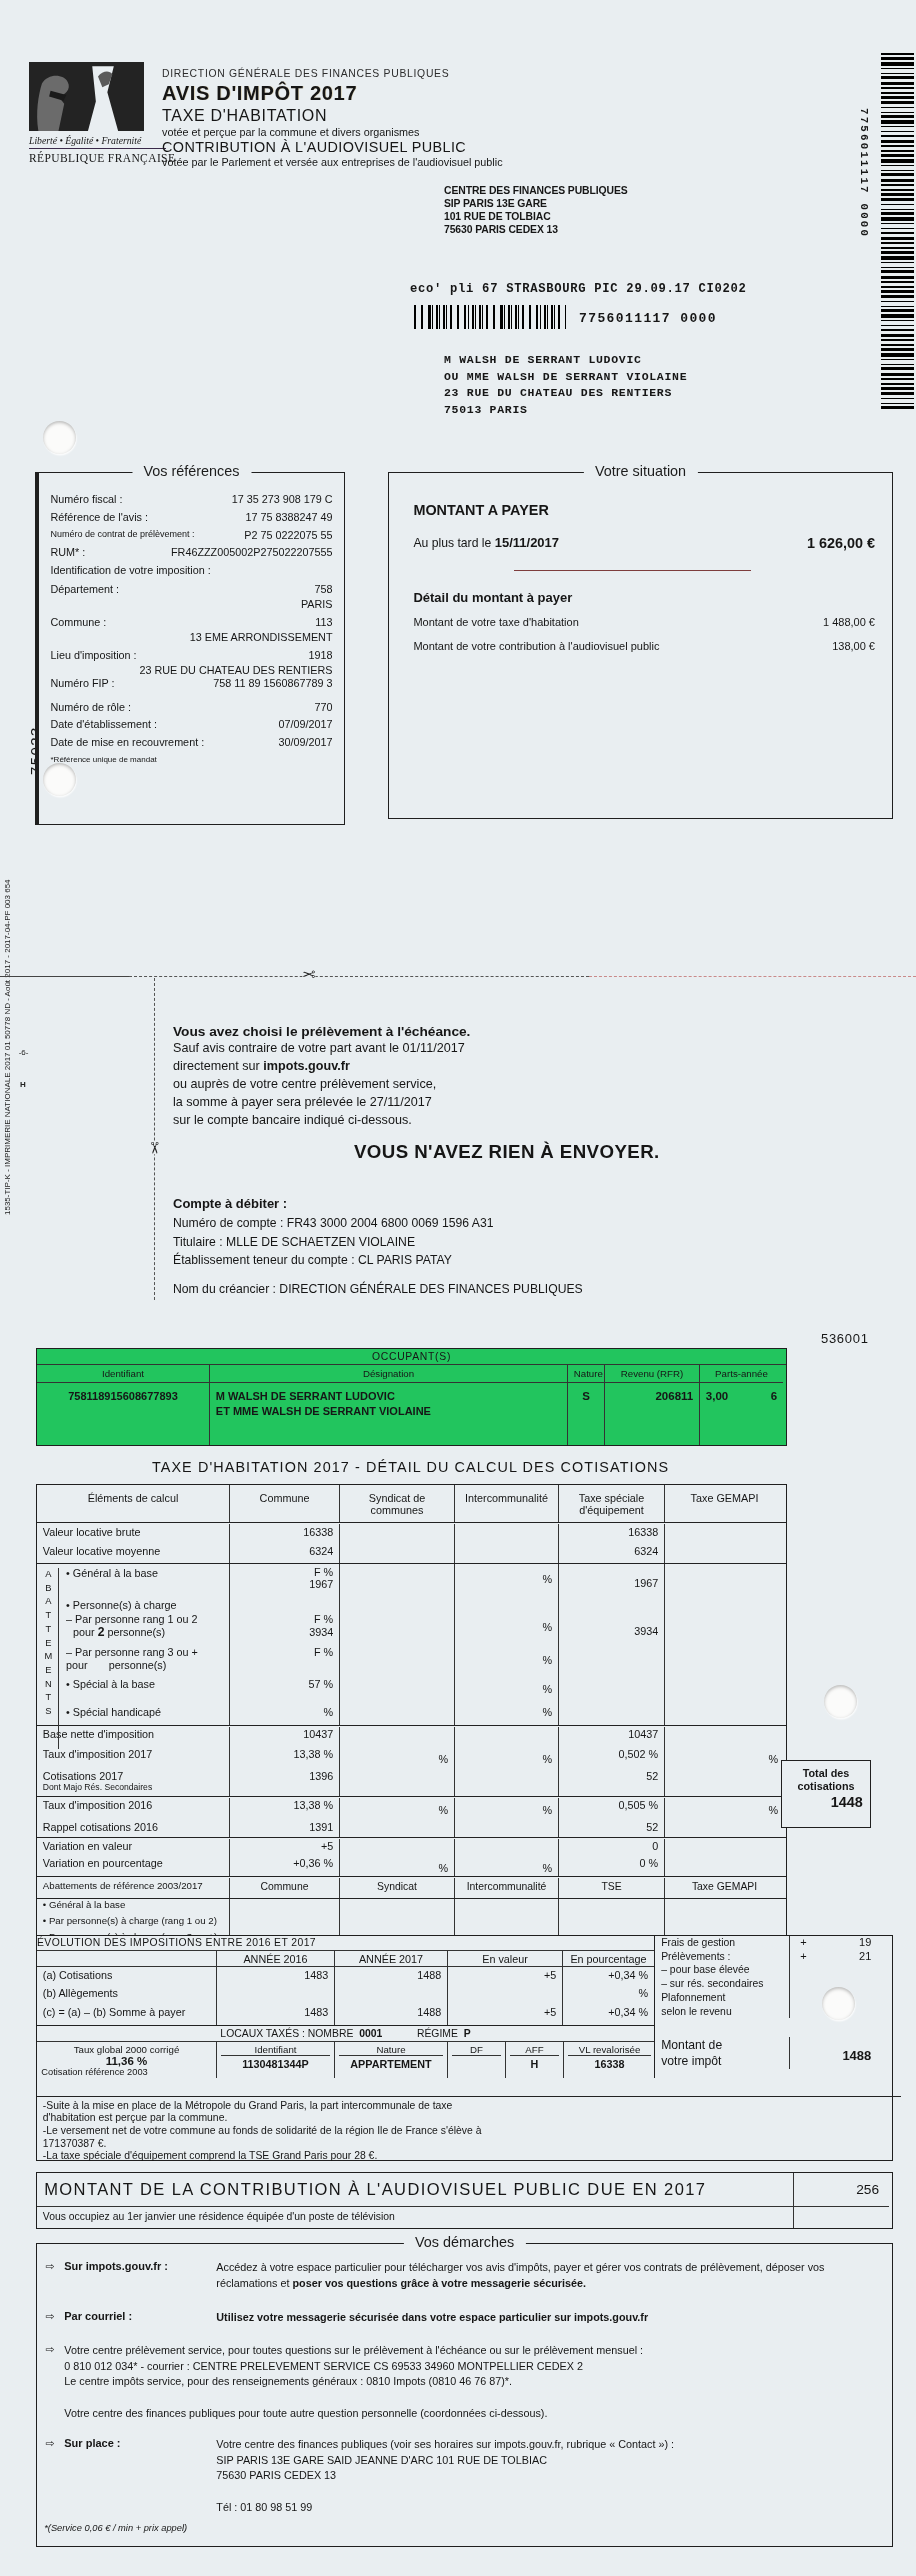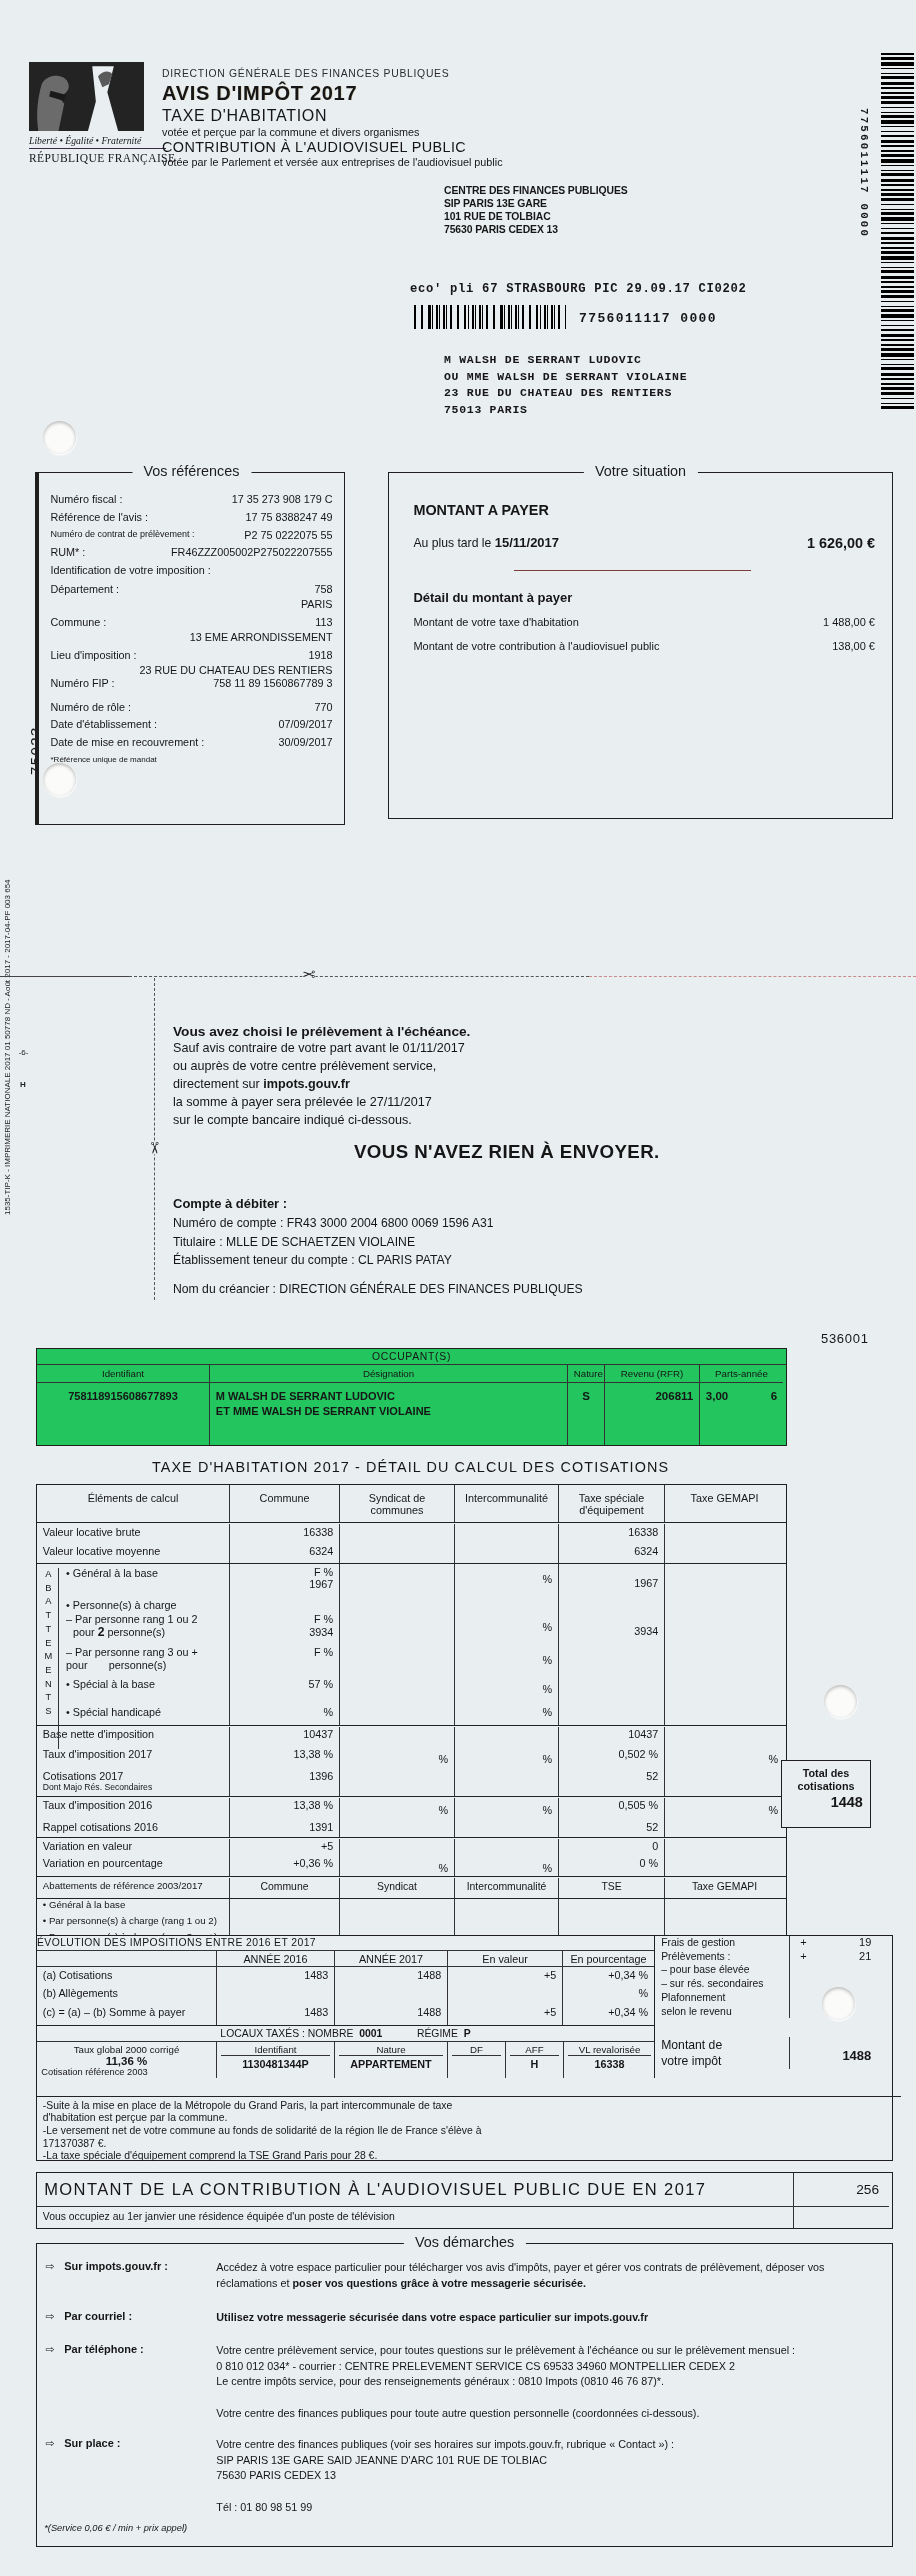--- a/index.html
+++ b/index.html
@@ -285,22 +285,22 @@
   <div class="abs" style="left:0;top:976px;width:129px;border-top:1.4px solid #444;"></div>
   <div class="dash-h" style="left:129px;top:976px;width:460px;"></div>
   <div class="dash-h pink" style="left:589px;top:976px;width:327px;"></div>
   <div class="scissors" style="left:302px;top:967px;transform:scaleX(-1);">✂</div>
   <div class="dash-v" style="left:154px;top:978px;height:322px;"></div>
   <div class="scissors" style="left:147px;top:1140px;transform:rotate(90deg);">✂</div>
 
   <div class="abs" style="left:173px;top:1024px;width:546px;">
     <div id="levy-head">Vous avez choisi le prélèvement à l'échéance.</div>
     <div class="levy-line"><span>Sauf avis contraire de votre part avant le 01/11/2017</span><span class="b"></span></div>
+    <div class="levy-line"><span>directement sur </span><span class="b">impots.gouv.fr</span></div>
     <div class="levy-line"><span>ou auprès de votre centre prélèvement service,</span><span class="b"></span></div>
-    <div class="levy-line"><span>directement sur </span><span class="b">impots.gouv.fr</span></div>
     <div class="levy-line"><span>la somme à payer sera prélevée le 27/11/2017</span><span class="b"></span></div>
     <div class="levy-line"><span>sur le compte bancaire indiqué ci-dessous.</span><span class="b"></span></div>
   </div>
   <div id="banner" class="abs" style="left:354px;top:1141px;">VOUS N'AVEZ RIEN À ENVOYER.</div>
   <div class="abs" style="left:173px;top:1196px;width:618px;">
     <div id="acct-head">Compte à débiter :</div>
     <div id="acct-lines" class="pre">Numéro de compte : FR43 3000 2004 6800 0069 1596 A31
 Titulaire : MLLE DE SCHAETZEN VIOLAINE
 Établissement teneur du compte : CL PARIS PATAY</div>
     <div id="creditor">Nom du créancier : DIRECTION GÉNÉRALE DES FINANCES PUBLIQUES</div>
@@ -665,21 +665,20 @@
         <div class="dem-label">Sur impots.gouv.fr :</div>
         <div class="dem-text"><span>Accédez à votre espace particulier pour télécharger vos avis d'impôts, payer et gérer vos contrats de prélèvement, déposer vos réclamations et </span><span class="b">poser vos questions grâce à votre messagerie sécurisée.</span></div>
       </div>
       <div class="dem-item" style="top:66px;">
         <div class="dem-arrow">⇨</div>
         <div class="dem-label">Par courriel :</div>
         <div class="dem-text"><span></span><span class="b">Utilisez votre messagerie sécurisée dans votre espace particulier sur impots.gouv.fr</span></div>
       </div>
       <div class="dem-item" style="top:99px;">
         <div class="dem-arrow">⇨</div>
-        <div class="dem-label">Par téléphone :</div>
         <div class="dem-text pre"><span>Votre centre prélèvement service, pour toutes questions sur le prélèvement à l'échéance ou sur le prélèvement mensuel :
 0 810 012 034* - courrier : CENTRE PRELEVEMENT SERVICE CS 69533 34960 MONTPELLIER CEDEX 2
 Le centre impôts service, pour des renseignements généraux : 0810 Impots (0810 46 76 87)*.
 
 Votre centre des finances publiques pour toute autre question personnelle (coordonnées ci-dessous).</span></div>
       </div>
       <div class="dem-item" style="top:193px;">
         <div class="dem-arrow">⇨</div>
         <div class="dem-label">Sur place :</div>
         <div class="dem-text pre"><span>Votre centre des finances publiques (voir ses horaires sur impots.gouv.fr, rubrique « Contact ») :

